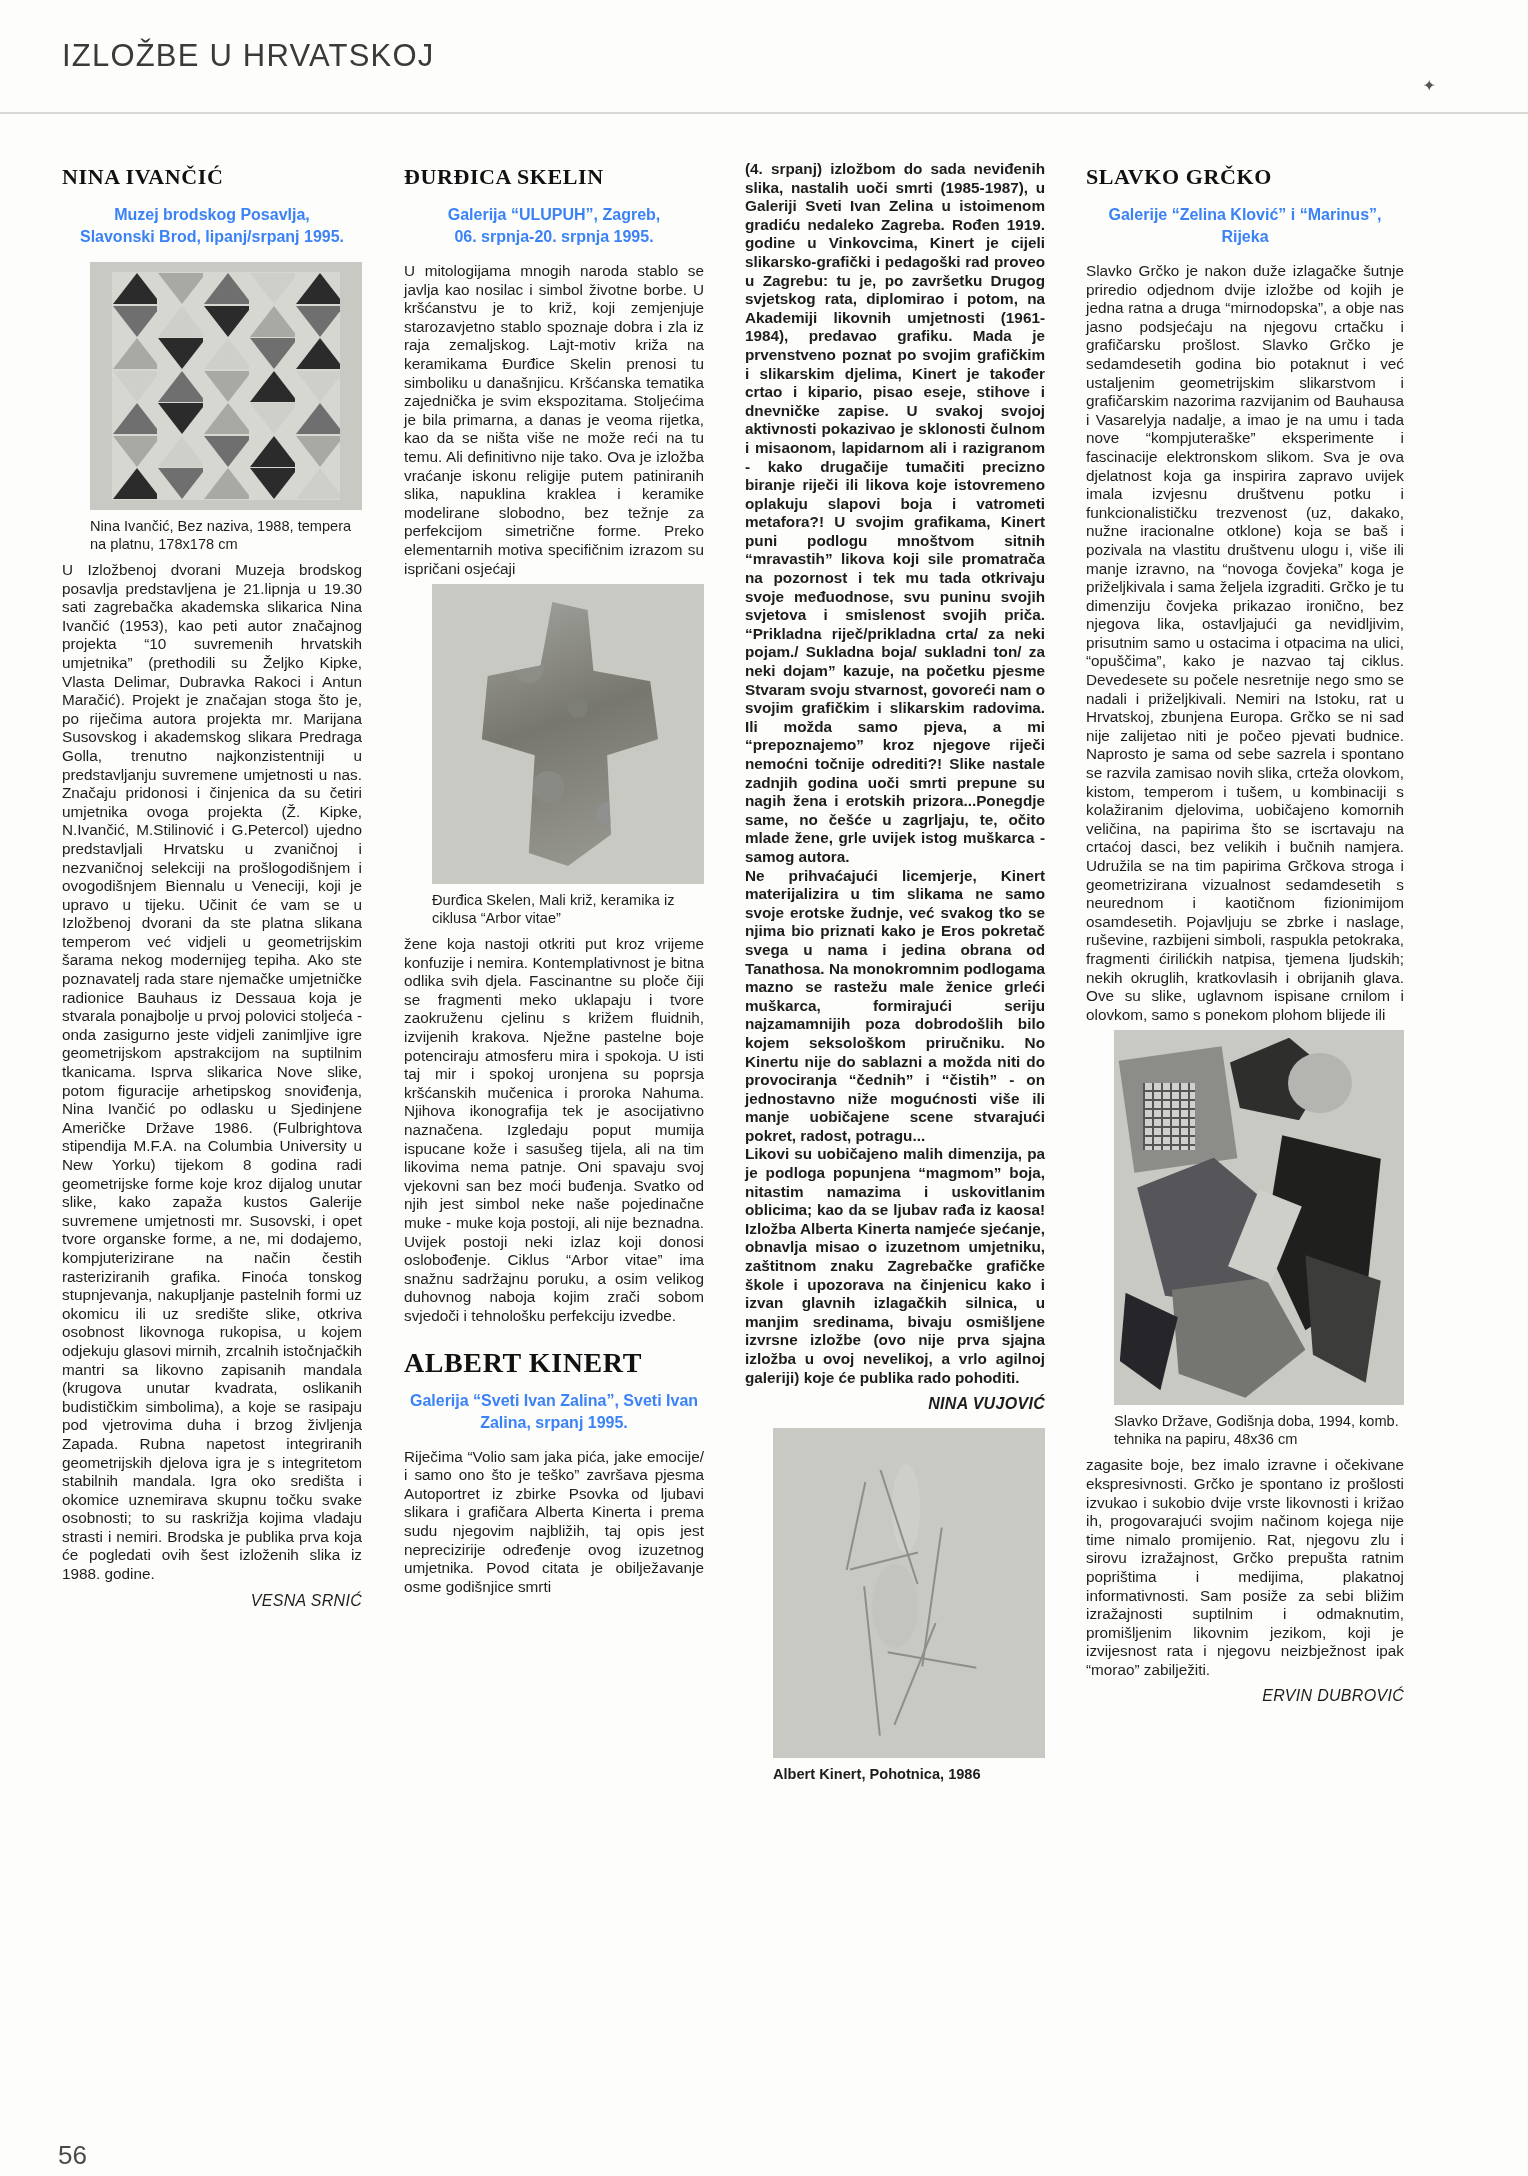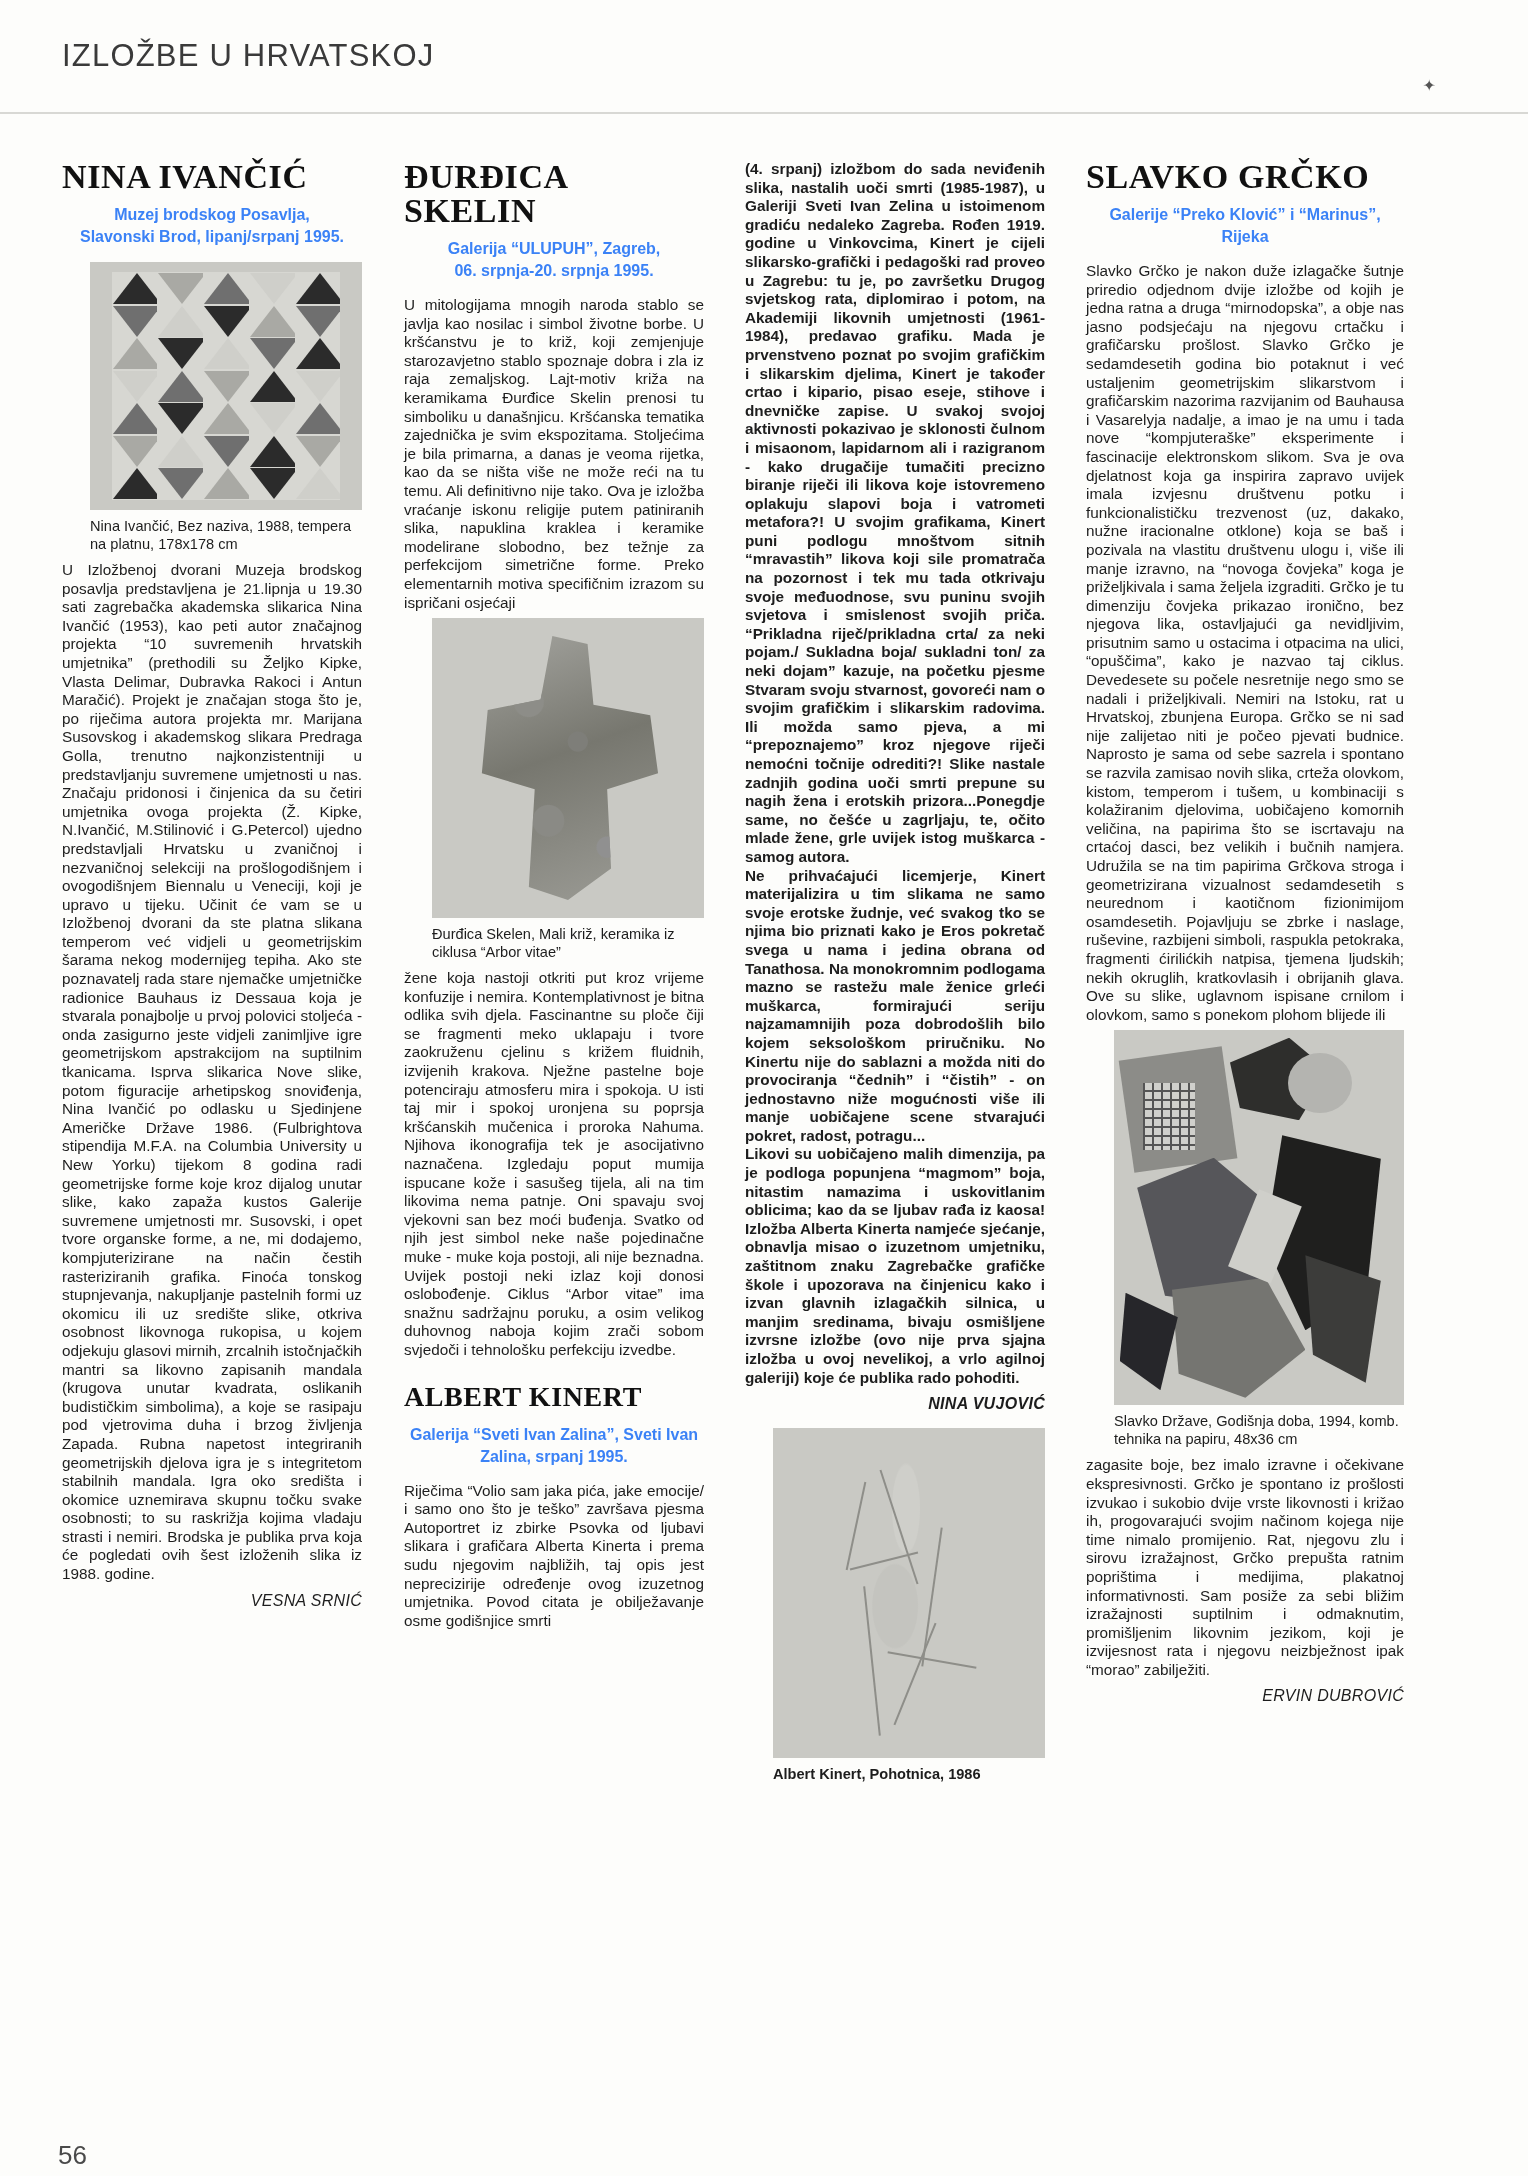--- a/index.html
+++ b/index.html
@@ -58,21 +58,21 @@
     text-align: justify;
     color: #1d1d1d;
   }
   #col1 { left: 62px; }
   #col2 { left: 404px; }
   #col3 { left: 745px; font-weight: bold; }
   #col4 { left: 1086px; width: 318px; }
 
   .artist-name {
     font-family: "Liberation Serif", serif;
-    font-size: 34px;
+    font-size: 22px;
     font-weight: 700;
     letter-spacing: 0.6px;
     margin: 0 0 10px 0;
     line-height: 34px;
     color: #111;
   }
   .artist-name.small {
     font-size: 28px;
   }
   .venue {
@@ -321,21 +321,21 @@
         <div class="scratch" style="left:52%;top:58%;width:2px;height:110px;transform:rotate(22deg);"></div>
         <div class="scratch" style="left:42%;top:70%;width:90px;height:2px;transform:rotate(10deg);"></div>
         <div class="scratch" style="left:28%;top:40%;width:70px;height:2px;transform:rotate(-14deg);"></div>
       </div>
       <div class="caption">Albert Kinert, Pohotnica, 1986</div>
     </div>
   </div>
 
   <div class="col" id="col4">
     <h1 class="artist-name">SLAVKO GRČKO</h1>
-    <div class="venue" style="white-space: pre-line;">Galerije “Preko Klović” i “Marinus”, Rijeka</div>
+    <div class="venue" style="white-space: pre-line;">Galerije “Zelina Klović” i “Marinus”, Rijeka</div>
     <p class="body">Slavko Grčko je nakon duže izlagačke šutnje priredio odjednom dvije izložbe od kojih je jedna ratna a druga “mirnodopska”, a obje nas jasno podsjećaju na njegovu crtačku i grafičarsku prošlost. Slavko Grčko je sedamdesetih godina bio potaknut i već ustaljenim geometrijskim slikarstvom i grafičarskim nazorima razvijanim od Bauhausa i Vasarelyja nadalje, a imao je na umu i tada nove “kompjuteraške” eksperimente i fascinacije elektronskom slikom. Sva je ova djelatnost koja ga inspirira zapravo uvijek imala izvjesnu društvenu potku i funkcionalističku trezvenost (uz, dakako, nužne iracionalne otklone) koja se baš i pozivala na vlastitu društvenu ulogu i, više ili manje izravno, na “novoga čovjeka” koga je priželjkivala i sama željela izgraditi. Grčko je tu dimenziju čovjeka prikazao ironično, bez njegova lika, ostavljajući ga nevidljivim, prisutnim samo u ostacima i otpacima na ulici, “opuščima”, kako je nazvao taj ciklus. Devedesete su počele nesretnije nego smo se nadali i priželjkivali. Nemiri na Istoku, rat u Hrvatskoj, zbunjena Europa. Grčko se ni sad nije zalijetao niti je počeo pjevati budnice. Naprosto je sama od sebe sazrela i spontano se razvila zamisao novih slika, crteža olovkom, kistom, temperom i tušem, u kombinaciji s kolažiranim djelovima, uobičajeno komornih veličina, na papirima što se iscrtavaju na crtaćoj dasci, bez velikih i bučnih namjera. Udružila se na tim papirima Grčkova stroga i geometrizirana vizualnost sedamdesetih s neurednom i kaotičnom fizionimijom osamdesetih. Pojavljuju se zbrke i naslage, ruševine, razbijeni simboli, raspukla petokraka, fragmenti ćirilićkih natpisa, tjemena ljudskih; nekih okruglih, kratkovlasih i obrijanih glava. Ove su slike, uglavnom ispisane crnilom i olovkom, samo s ponekom plohom blijede ili</p>
 
     <div class="figure">
       <div class="frame art3">
         <div class="sh s1"></div>
         <div class="sh s2"></div>
         <div class="sh s3"></div>
         <div class="sh s4"></div>
         <div class="sh s5"></div>
         <div class="sh s6"></div>

